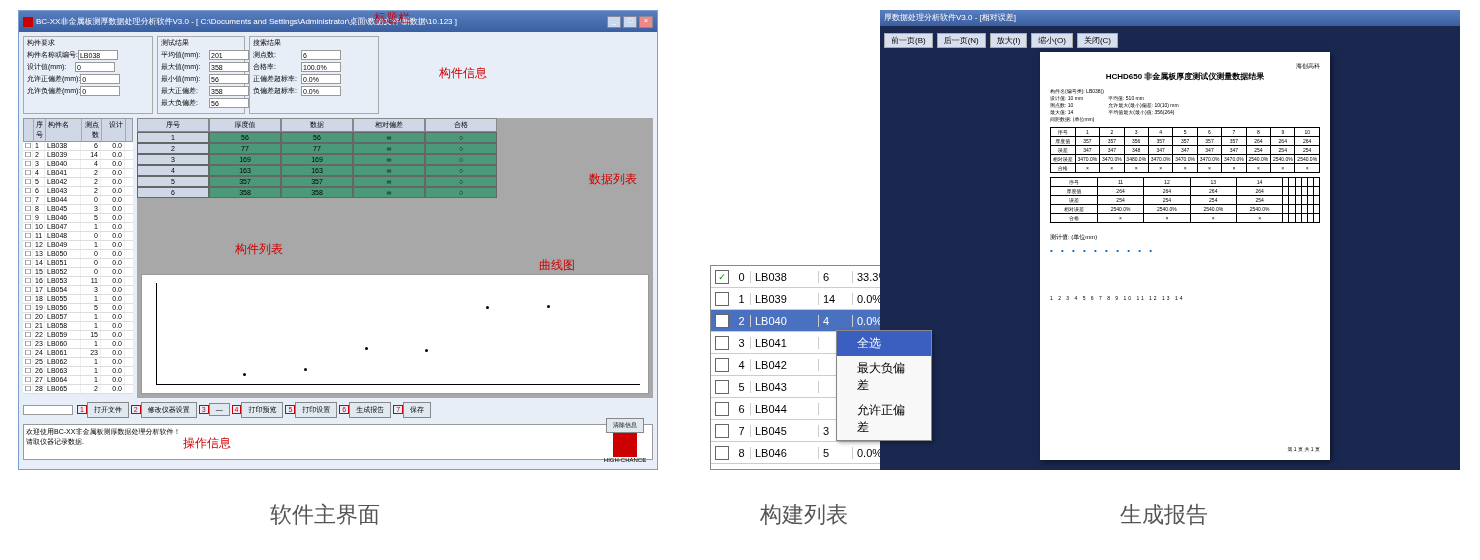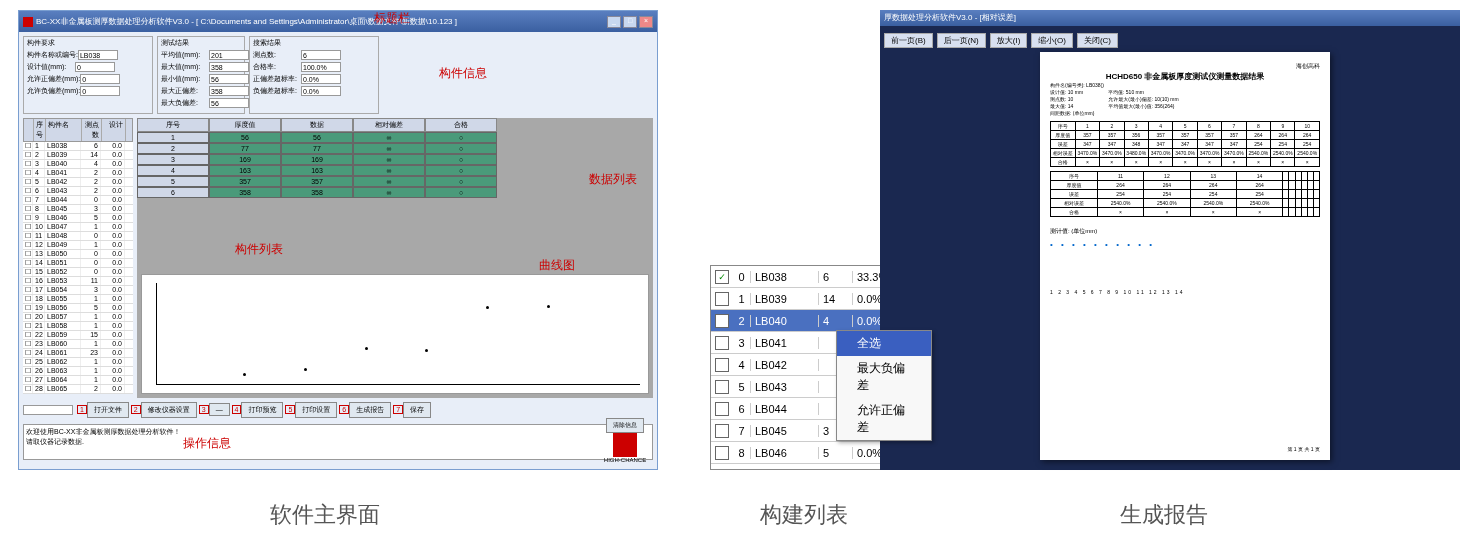--- a/index.html
+++ b/index.html
@@ -67,21 +67,21 @@
 .ctxitem { padding: 4px 20px; font-size: 12px; cursor: pointer; }
 .ctxitem.hl { background: #3a5fc0; color: #fff; }
 .scrollbar { position: absolute; right: 0; top: 0; bottom: 0; width: 14px; background: #d0d8e8; border-left: 1px solid #aaa; }
 
 
 .panel3 { position: absolute; left: 880px; top: 10px; width: 580px; height: 460px; background: #1a2850; }
 .p3title { height: 16px; background: linear-gradient(#5a7fc0, #3a5fa0); color: #fff; font-size: 8px; padding: 2px 4px; }
 .p3toolbar { height: 18px; display: flex; gap: 4px; padding: 14px 4px; align-items: center; }
 .p3btn { border: 1px solid #aaa; background: #d8e0f0; padding: 1px 6px; font-size: 8px; cursor: pointer; }
 .p3paper { position: absolute; left: 160px; top: 42px; width: 290px; height: 408px; background: #fff; box-shadow: 2px 2px 6px rgba(0,0,0,.5); padding: 10px; font-size: 6px; }
-.p3rtitle { text-align: center; font-size: 8px; font-weight: bold; }
+.p3rtitle { text-align: center; font-size: 8px; font-weight: bold; margin-bottom: 6px; }
 .p3meta { font-size: 5px; line-height: 1.4; margin-bottom: 4px; }
 .p3table { width: 100%; border-collapse: collapse; font-size: 5px; }
 .p3table td { border: 1px solid #000; padding: 1px; text-align: center; height: 8px; }
 .p3dots { margin-top: 10px; font-size: 6px; }
 .p3ruler { margin-top: 40px; font-size: 5px; letter-spacing: 2px; }
 .p3footer { position: absolute; bottom: 8px; right: 10px; font-size: 5px; }
 
 
 .caption { position: absolute; bottom: 30px; font-size: 22px; color: #555; text-align: center; }
 .cap1 { left: 270px; }

